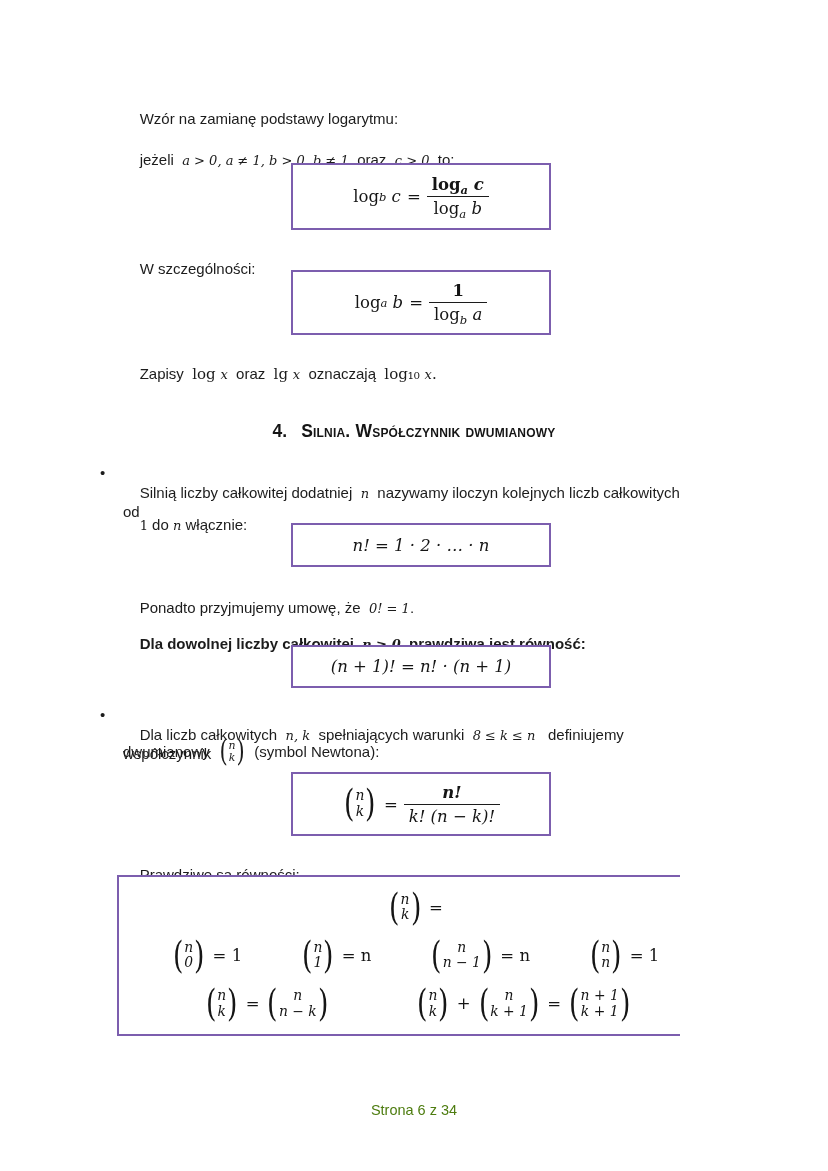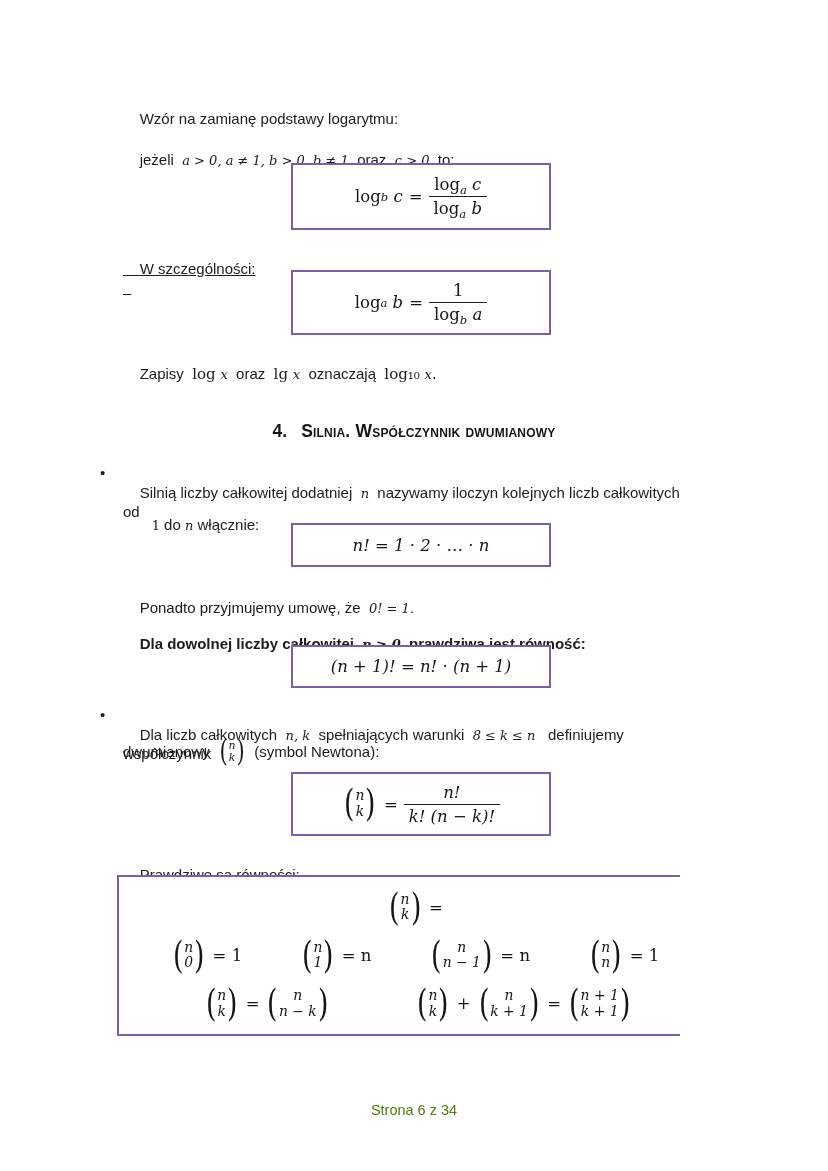--- a/index.html
+++ b/index.html
@@ -19,21 +19,21 @@
   .box {
     position:absolute; border:2px solid var(--accent); background:#fff;
     display:flex; align-items:center; justify-content:center;
   }
   .math {
     font-family:"DejaVu Serif", serif; font-style:italic; font-size:16.5px;
     color:#151515; display:inline-flex; align-items:center; white-space:pre;
   }
   .math .eq { font-style:normal; margin:0 6px; }
   .frac { display:inline-flex; flex-direction:column; text-align:center; vertical-align:middle; }
-  .frac .num { padding:0 5px 2px; border-bottom:1.4px solid #1c1c1c; }
+  .frac .num { padding:0 5px 2px; border-bottom:1.4px solid #1c1c1c;font-weight:bold; }
   .frac .den { padding:2px 5px 0; }
   
   .binom { display:inline-flex; align-items:center; vertical-align:middle; margin:0 2px; }
   .binom .paren {
     font-family:"DejaVu Serif", serif; font-style:normal; font-size:225%;
     line-height:0.95; transform:scaleX(0.72); margin:0 -2px; font-weight:400;
   }
   .binom .stack {
     display:inline-flex; flex-direction:column; align-items:center;
     font-size:84%; line-height:1.12; padding:0 1px;
@@ -58,21 +58,21 @@
   <div class="abs line" style="left:123px; top:130px;">
     <span>jeżeli  </span><span class="m">a &gt; 0, a ≠ 1, b &gt; 0, b ≠ 1</span><span>  oraz  </span><span class="m">c &gt; 0</span><span>, to:</span>
   </div>
 
   <div class="box" style="left:291px; top:163px; width:256px; height:63px;">
     <span class="math">
       <span class="fn">log</span><sub>b</sub><span> c</span><span class="eq">=</span><span class="frac"><span class="num"><span class="fn">log</span><sub>a</sub><span> c</span></span><span class="den"><span class="fn">log</span><sub>a</sub><span> b</span></span></span>
     </span>
   </div>
 
-  <div class="abs line" style="left:123px; top:239px;text-decoration:underline;">
+  <div class="abs line" style="left:123px; top:239px;">
     <span>W szczególności:</span>
   </div>
 
   <div class="box" style="left:291px; top:270px; width:256px; height:61px;">
     <span class="math">
       <span class="fn">log</span><sub>a</sub><span> b</span><span class="eq">=</span><span class="frac"><span class="num up">1</span><span class="den"><span class="fn">log</span><sub>b</sub><span> a</span></span></span>
     </span>
   </div>
 
   <div class="abs line" style="left:123px; top:344px;">
@@ -80,21 +80,21 @@
   </div>
 
   <div class="abs heading" style="left:0; top:421px;">
     <span>4.</span><span class="sc">Silnia. Współczynnik dwumianowy</span>
   </div>
 
   <span class="abs bullet-dot" style="left:100px; top:463px;">•</span>
   <div class="abs line" style="left:123px; top:463px;">
     <span>Silnią liczby całkowitej dodatniej  </span><span class="m">n</span><span>  nazywamy iloczyn kolejnych liczb całkowitych od</span>
   </div>
-  <div class="abs line" style="left:135px; top:495px;">
+  <div class="abs line" style="left:123px; top:495px;">
     <span class="m up">1</span><span> do </span><span class="m">n</span><span> włącznie:</span>
   </div>
 
   <div class="box" style="left:291px; top:523px; width:256px; height:40px;">
     <span class="math">n! = 1 · 2 · … · n</span>
   </div>
 
   <div class="abs line" style="left:123px; top:578px;">
     <span>Ponadto przyjmujemy umowę, że  </span><span class="m">0! = 1</span><span>.</span>
   </div>

